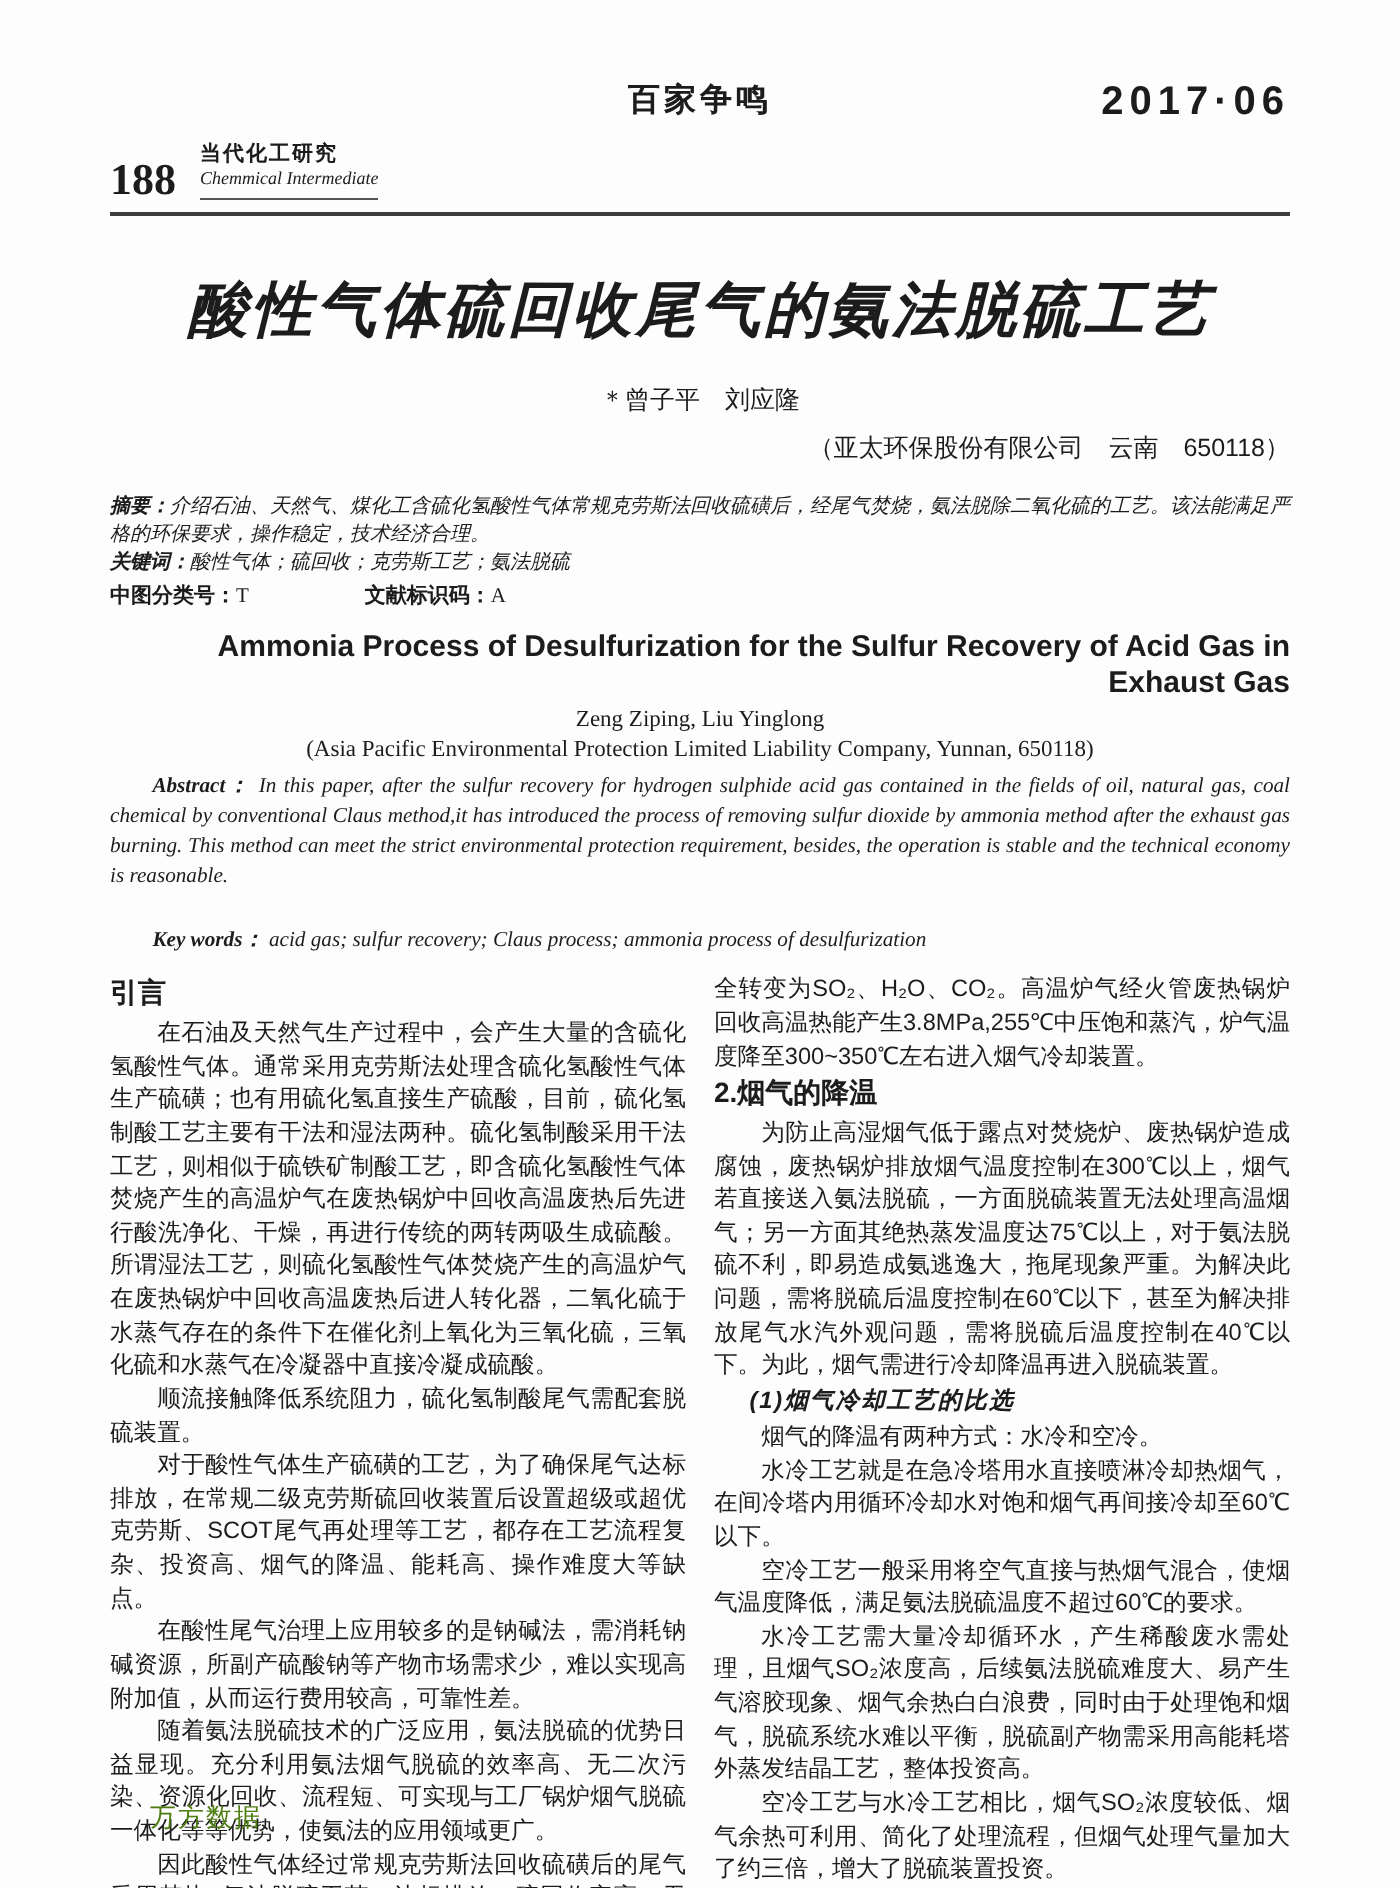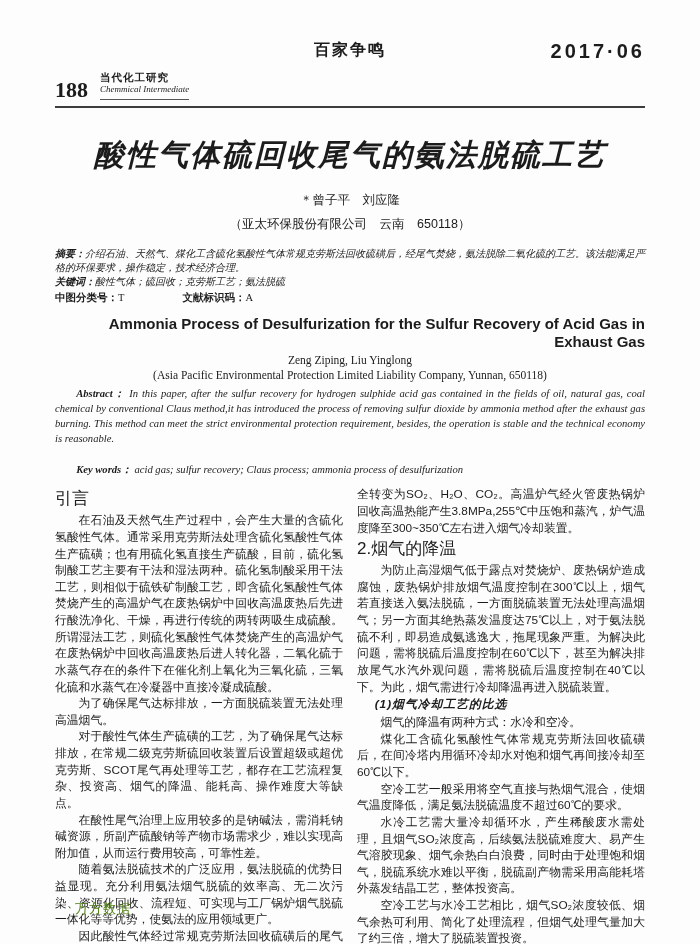--- a/index.html
+++ b/index.html
@@ -31,21 +31,21 @@
     font-size:9px;line-height:1.2;border-bottom:1px solid #555;padding-bottom:5px;
   }
   .section-title{flex:0 0 auto;font-size:16px;font-weight:700;letter-spacing:2px;}
   .issue{flex:1;text-align:right;font-size:20px;font-weight:700;letter-spacing:3px;}
   
   .cn-title{
     text-align:center;font-size:30px;font-weight:700;
     letter-spacing:2px;margin:27px 0 16px 0;font-style:italic;
   }
   .authors{text-align:center;font-size:12.5px;margin-bottom:7px;}
-  .affiliation{text-align:center;font-size:12.5px;margin-bottom:14px;}
+  .affiliation{text-align:right;font-size:12.5px;margin-bottom:14px;}
   
   .abs-cn{
     font-family:"Liberation Serif",serif;font-style:italic;
     font-size:10px;line-height:1.4;text-align:justify;
   }
   .abs-cn .lbl{font-weight:700;}
   .meta-row{font-family:"Liberation Serif",serif;font-size:10.5px;margin-top:2px;}
   .meta-row .lbl{font-weight:700;font-style:normal;}
   .meta-row .gap{display:inline-block;width:58px;}
   
@@ -72,21 +72,21 @@
   }
   
   .columns{display:flex;gap:14px;margin-top:9px;}
   .col{flex:1;min-width:0;}
   .col .p{
     margin:0;font-size:11.8px;line-height:1.41;
     text-align:justify;text-indent:2em;
   }
   .col .p.noindent{text-indent:0;}
   .col .h{
-    margin:1px 0 1px 0;font-size:17px;font-weight:400;line-height:1.4;
+    margin:1px 0 1px 0;font-size:14px;font-weight:700;line-height:1.4;
   }
   .col .sh{
     margin:1px 0;font-size:11.8px;font-weight:700;font-style:italic;
     text-indent:1.5em;line-height:1.45;letter-spacing:1px;
   }
   
   .watermark{
     position:absolute;left:75px;bottom:26px;
     font-size:13px;color:#4d7c0f;letter-spacing:1px;
   }
@@ -120,34 +120,34 @@
     <div class="en-title">Ammonia Process of Desulfurization for the Sulfur Recovery of Acid Gas in Exhaust Gas</div>
     <div class="en-authors">Zeng Ziping, Liu Yinglong</div>
     <div class="en-affil">(Asia Pacific Environmental Protection Limited Liability Company, Yunnan, 650118)</div>
     <div class="en-abs"><span class="lbl">Abstract：</span> <span>In this paper, after the sulfur recovery for hydrogen sulphide acid gas contained in the fields of oil, natural gas, coal chemical by conventional Claus method,it has introduced the process of removing sulfur dioxide by ammonia method after the exhaust gas burning. This method can meet the strict environmental protection requirement, besides, the operation is stable and the technical economy is reasonable.</span></div>
     <div class="en-kw"><span class="lbl">Key words：</span> <span>acid gas; sulfur recovery; Claus process; ammonia process of desulfurization</span></div>
 
     <div class="columns">
       <div class="col">
         <h3 class="h">引言</h3>
         <p class="p">在石油及天然气生产过程中，会产生大量的含硫化氢酸性气体。通常采用克劳斯法处理含硫化氢酸性气体生产硫磺；也有用硫化氢直接生产硫酸，目前，硫化氢制酸工艺主要有干法和湿法两种。硫化氢制酸采用干法工艺，则相似于硫铁矿制酸工艺，即含硫化氢酸性气体焚烧产生的高温炉气在废热锅炉中回收高温废热后先进行酸洗净化、干燥，再进行传统的两转两吸生成硫酸。所谓湿法工艺，则硫化氢酸性气体焚烧产生的高温炉气在废热锅炉中回收高温废热后进人转化器，二氧化硫于水蒸气存在的条件下在催化剂上氧化为三氧化硫，三氧化硫和水蒸气在冷凝器中直接冷凝成硫酸。</p>
-        <p class="p">为了确保尾气达标排放，一方面脱硫装置无法处理高温烟气。</p>
+        <p class="p">顺流接触降低系统阻力，硫化氢制酸尾气需配套脱硫装置。</p>
         <p class="p">对于酸性气体生产硫磺的工艺，为了确保尾气达标排放，在常规二级克劳斯硫回收装置后设置超级或超优克劳斯、SCOT尾气再处理等工艺，都存在工艺流程复杂、投资高、烟气的降温、能耗高、操作难度大等缺点。</p>
         <p class="p">在酸性尾气治理上应用较多的是钠碱法，需消耗钠碱资源，所副产硫酸钠等产物市场需求少，难以实现高附加值，从而运行费用较高，可靠性差。</p>
         <p class="p">随着氨法脱硫技术的广泛应用，氨法脱硫的优势日益显现。充分利用氨法烟气脱硫的效率高、无二次污染、资源化回收、流程短、可实现与工厂锅炉烟气脱硫一体化等等优势，使氨法的应用领域更广。</p>
         <p class="p">因此酸性气体经过常规克劳斯法回收硫磺后的尾气采用焚烧+氨法脱硫工艺，达标排放，硫回收率高，无二次污染，投资少，流程简单，操作稳定，运行成本低，副产化肥硫酸铵，是新建和现有克劳斯装置改造的优选方案。</p>
 
       </div>
       <div class="col">
         <p class="p noindent">全转变为SO₂、H₂O、CO₂。高温炉气经火管废热锅炉回收高温热能产生3.8MPa,255℃中压饱和蒸汽，炉气温度降至300~350℃左右进入烟气冷却装置。</p>
         <h3 class="h">2.烟气的降温</h3>
         <p class="p">为防止高湿烟气低于露点对焚烧炉、废热锅炉造成腐蚀，废热锅炉排放烟气温度控制在300℃以上，烟气若直接送入氨法脱硫，一方面脱硫装置无法处理高温烟气；另一方面其绝热蒸发温度达75℃以上，对于氨法脱硫不利，即易造成氨逃逸大，拖尾现象严重。为解决此问题，需将脱硫后温度控制在60℃以下，甚至为解决排放尾气水汽外观问题，需将脱硫后温度控制在40℃以下。为此，烟气需进行冷却降温再进入脱硫装置。</p>
         <h4 class="sh">(1)烟气冷却工艺的比选</h4>
         <p class="p">烟气的降温有两种方式：水冷和空冷。</p>
-        <p class="p">煤化工含硫化氢酸性气体常规克劳斯法回收硫磺后，在间冷塔内用循环冷却水对饱和烟气再间接冷却至60℃以下。</p>
+        <p class="p">水冷工艺就是在急冷塔用水直接喷淋冷却热烟气，在间冷塔内用循环冷却水对饱和烟气再间接冷却至60℃以下。</p>
         <p class="p">空冷工艺一般采用将空气直接与热烟气混合，使烟气温度降低，满足氨法脱硫温度不超过60℃的要求。</p>
         <p class="p">水冷工艺需大量冷却循环水，产生稀酸废水需处理，且烟气SO₂浓度高，后续氨法脱硫难度大、易产生气溶胶现象、烟气余热白白浪费，同时由于处理饱和烟气，脱硫系统水难以平衡，脱硫副产物需采用高能耗塔外蒸发结晶工艺，整体投资高。</p>
         <p class="p">空冷工艺与水冷工艺相比，烟气SO₂浓度较低、烟气余热可利用、简化了处理流程，但烟气处理气量加大了约三倍，增大了脱硫装置投资。</p>
         <p class="p">为此，本冷工艺采用水冷和空冷相结合，组合各冷却工艺之长，尽量不增加处理烟气量的同时，降低处理烟气的脱硫温度，同时充分利用烟气余热，选择采用水冷+空冷工艺更为经济、合理。其中水冷即在焚烧尾气后增加一级降温，采用亚太湍流洗涤塔专利技术，顺流接触降低系统阻力，阻力在300pa以内。亚太湍流洗涤塔烟气气速高，设备投资小，汽液接触充分，传热效率高。</p>
 
       </div>
     </div>
 
   </div>
 

